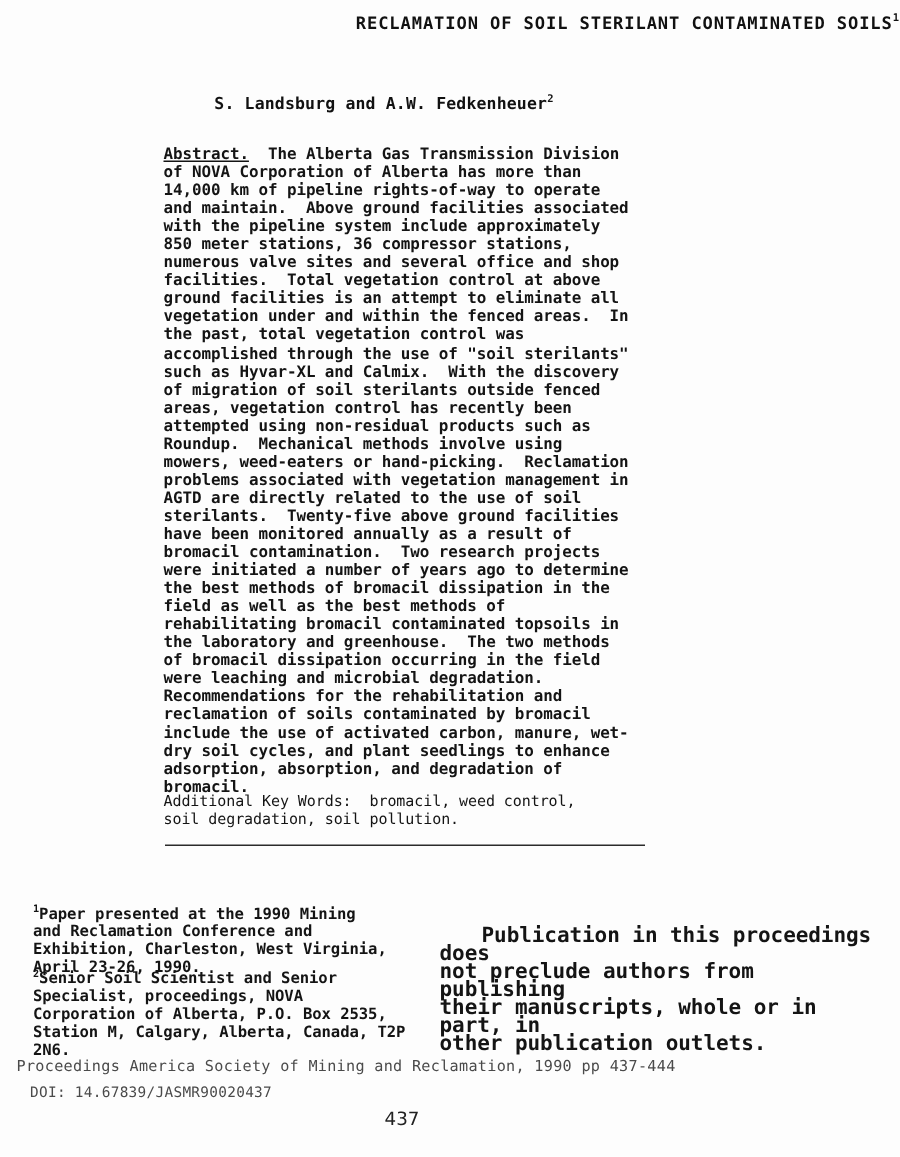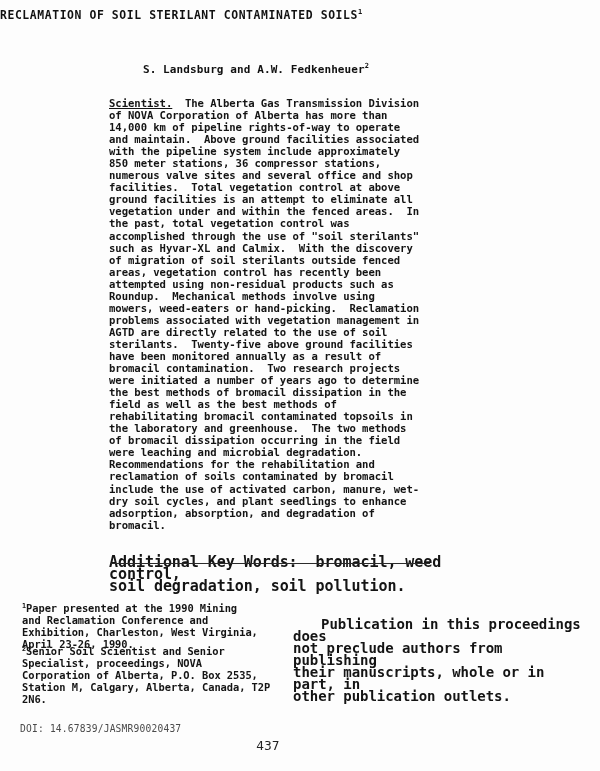--- a/index.html
+++ b/index.html
@@ -22,21 +22,21 @@
     inset: 0;
     background: #fdfdfd;
   }
 
   
   .title {
     position: absolute;
     top: 8px;
     left: 0;
     width: 600px;
-    text-align: left;
+    text-align: right;
     font-size: 11.4px;
     letter-spacing: 0.6px;
     font-weight: 700;
     color: #111;
   }
   .title .sup {
     font-size: 7px;
     vertical-align: super;
     font-weight: 700;
   }
@@ -71,26 +71,26 @@
     white-space: pre-wrap;
     letter-spacing: -0.05px;
   }
   .abstract-head {
     text-decoration: underline;
     font-weight: 700;
   }
 
   .keywords {
     position: absolute;
-    top: 556px;
+    top: 529px;
     left: 109px;
     width: 340px;
-    font-size: 15px;
+    font-size: 10px;
     line-height: 12.05px;
-    font-weight: 700;
+    font-weight: 400;
     color: #141414;
     white-space: pre-wrap;
     letter-spacing: -0.05px;
   }
 
   
   .rule {
     position: absolute;
     top: 563px;
     left: 110px;
@@ -172,21 +172,21 @@
 </style>
 </head>
 <body>
 
 <div class="page">
 
   <div class="title"><span>RECLAMATION OF SOIL STERILANT CONTAMINATED SOILS</span><span class="sup">1</span></div>
 
   <div class="authors"><span>S. Landsburg and A.W. Fedkenheuer</span><span class="sup">2</span></div>
 
-  <div class="abstract"><span class="abstract-head">Scientist.</span><span>  The Alberta Gas Transmission Division
+  <div class="abstract"><span class="abstract-head">Abstract.</span><span>  The Alberta Gas Transmission Division
 of NOVA Corporation of Alberta has more than
 14,000 km of pipeline rights-of-way to operate
 and maintain.  Above ground facilities associated
 with the pipeline system include approximately
 850 meter stations, 36 compressor stations,
 numerous valve sites and several office and shop
 facilities.  Total vegetation control at above
 ground facilities is an attempt to eliminate all
 vegetation under and within the fenced areas.  In
 the past, total vegetation control was
@@ -230,17 +230,18 @@
 Specialist, proceedings, NOVA
 Corporation of Alberta, P.O. Box 2535,
 Station M, Calgary, Alberta, Canada, T2P
 2N6.</span></div>
 
   <div class="pubnote">Publication in this proceedings does
 not preclude authors from publishing
 their manuscripts, whole or in part, in
 other publication outlets.</div>
 
+  <div class="citation">Proceedings America Society of Mining and Reclamation, 1990 pp 437-444</div>
   <div class="doi">DOI: 14.67839/JASMR90020437</div>
 
   <div class="pagenum">437</div>
 
 </div>
 
 </body></html>

